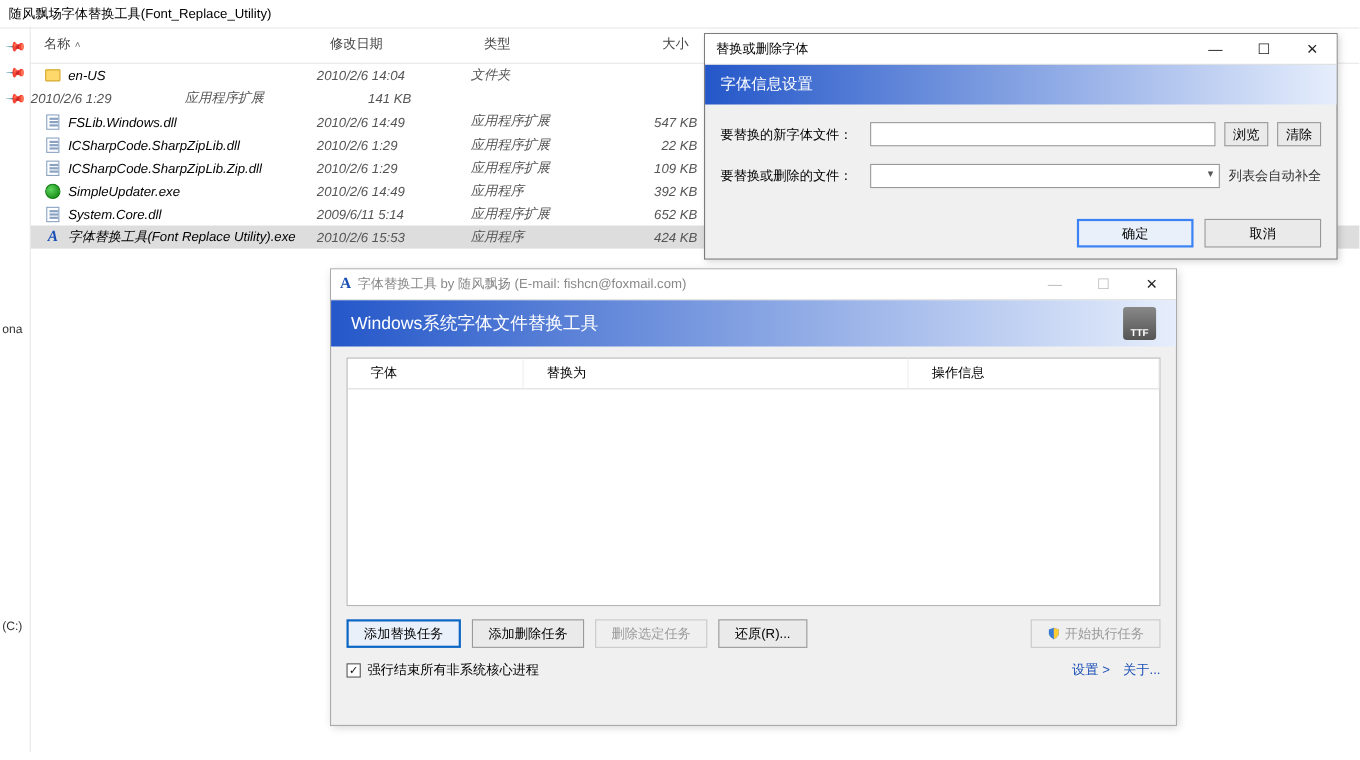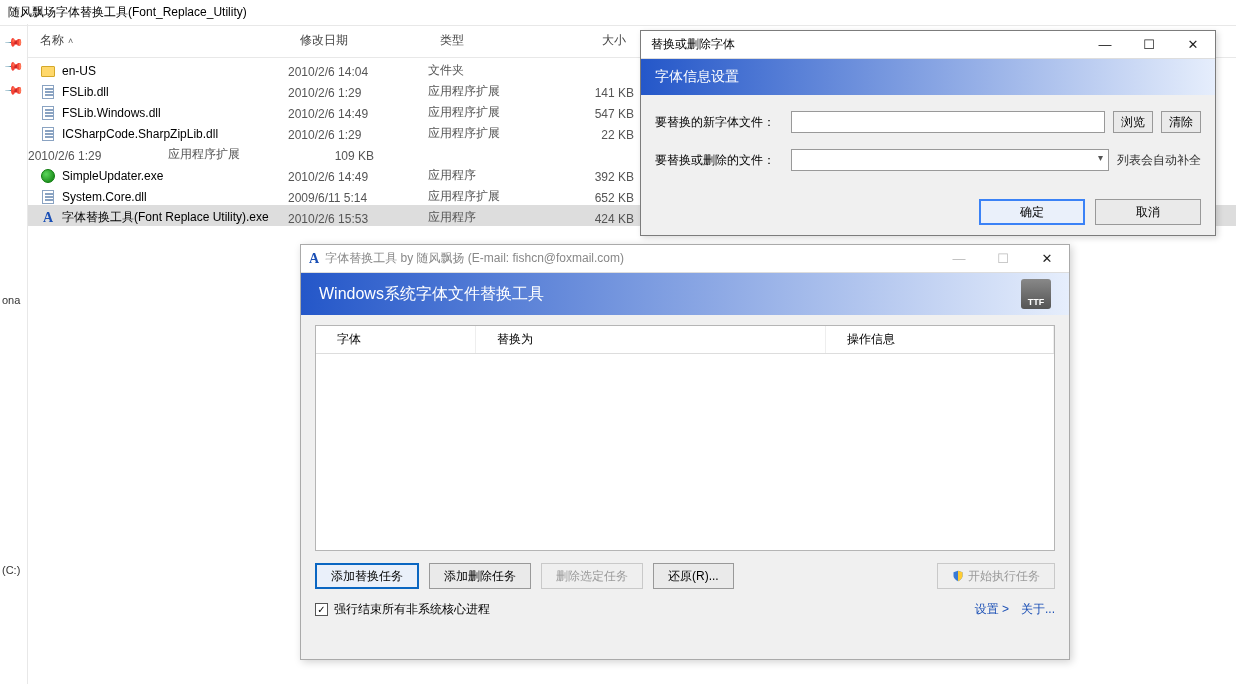--- a/index.html
+++ b/index.html
@@ -50,23 +50,24 @@
   align-items: center;
   gap: 4px;
 }
 .fh-name { width: 260px; }
 .fh-date { width: 140px; }
 .fh-type { width: 130px; }
 .fh-size { width: 80px; text-align: right; justify-content: flex-end; }
 
 .file-row {
   display: flex;
-  align-items: flex-end;
+  align-items: center;
   height: 21px;
   font-size: 12px;
+  font-style: italic;
 }
 .file-row.selected { background: #ddd; }
 .fc-name { width: 260px; padding-left: 12px; display: flex; align-items: center; gap: 6px; }
 .fc-date { width: 140px; color: #555; }
 .fc-type { width: 130px; color: #555; }
 .fc-size { width: 80px; text-align: right; color: #555; padding-right: 4px; }
 
 .ico { width: 16px; height: 16px; display: inline-flex; align-items: center; justify-content: center; font-size: 12px; }
 .ico-folder { background: #ffd86b; border: 1px solid #d4a82a; border-radius: 1px; width: 14px; height: 11px; }
 .ico-dll { border: 1px solid #8aa3c2; width: 12px; height: 14px; position: relative; background:#fff; }
@@ -254,26 +255,20 @@
             <span class="ico">
               <span class="ico-folder"></span>
             </span>
             <span>en-US</span>
           </div>
           <div class="fc-date">2010/2/6 14:04</div>
           <div class="fc-type">文件夹</div>
           <div class="fc-size"></div>
         </div>
         <div class="file-row">
-          <div class="fc-name">
-            <span class="ico">
-              <span class="ico-dll"></span>
-            </span>
-            <span>FSLib.dll</span>
-          </div>
           <div class="fc-date">2010/2/6 1:29</div>
           <div class="fc-type">应用程序扩展</div>
           <div class="fc-size">141 KB</div>
         </div>
         <div class="file-row">
           <div class="fc-name">
             <span class="ico">
               <span class="ico-dll"></span>
             </span>
             <span>FSLib.Windows.dll</span>
@@ -287,20 +282,26 @@
             <span class="ico">
               <span class="ico-dll"></span>
             </span>
             <span>ICSharpCode.SharpZipLib.dll</span>
           </div>
           <div class="fc-date">2010/2/6 1:29</div>
           <div class="fc-type">应用程序扩展</div>
           <div class="fc-size">22 KB</div>
         </div>
         <div class="file-row">
+          <div class="fc-name">
+            <span class="ico">
+              <span class="ico-dll"></span>
+            </span>
+            <span>ICSharpCode.SharpZipLib.Zip.dll</span>
+          </div>
           <div class="fc-date">2010/2/6 1:29</div>
           <div class="fc-type">应用程序扩展</div>
           <div class="fc-size">109 KB</div>
         </div>
         <div class="file-row">
           <div class="fc-name">
             <span class="ico">
               <span class="ico-exe"></span>
             </span>
             <span>SimpleUpdater.exe</span>

